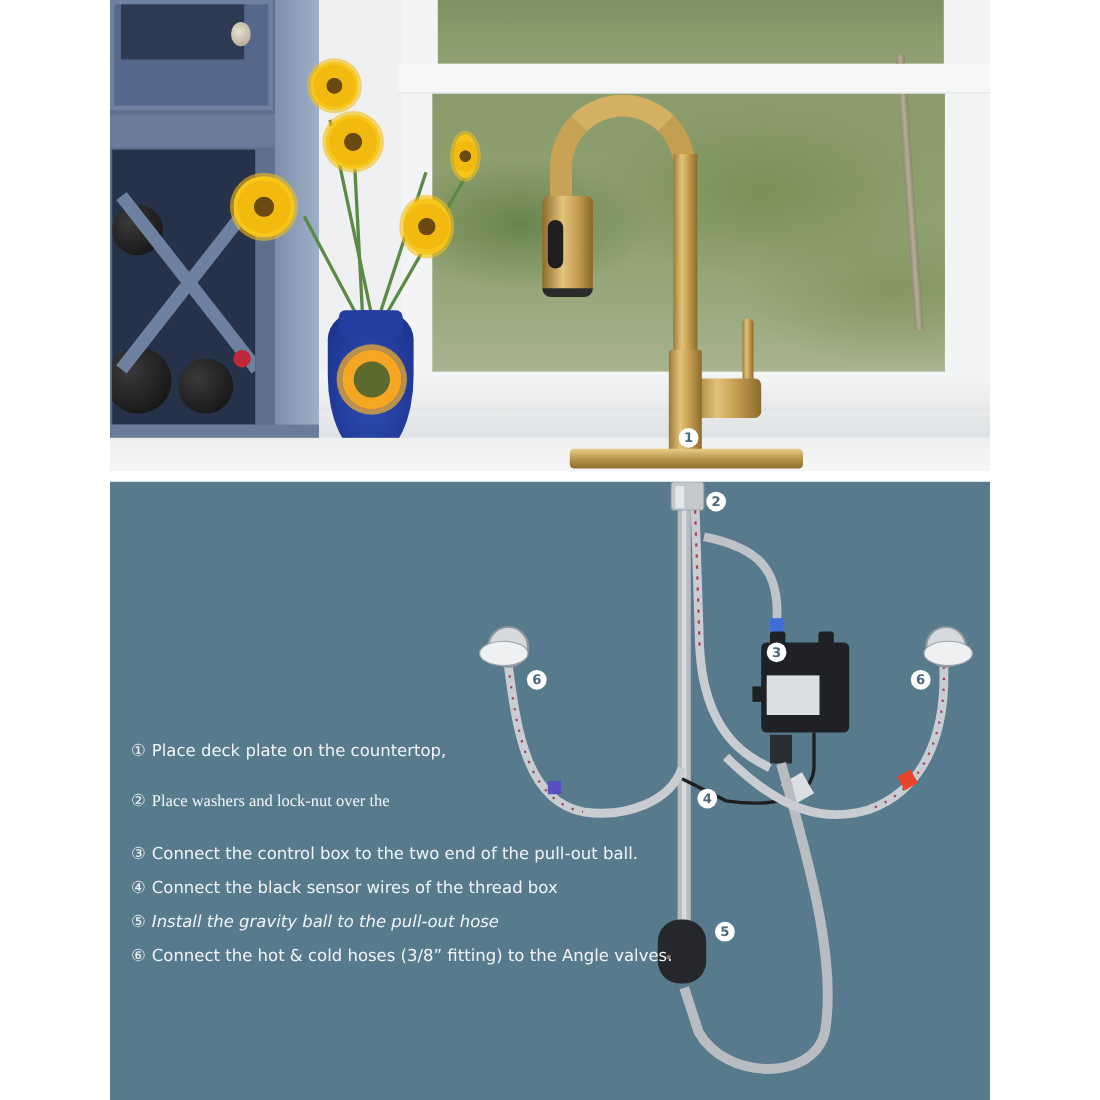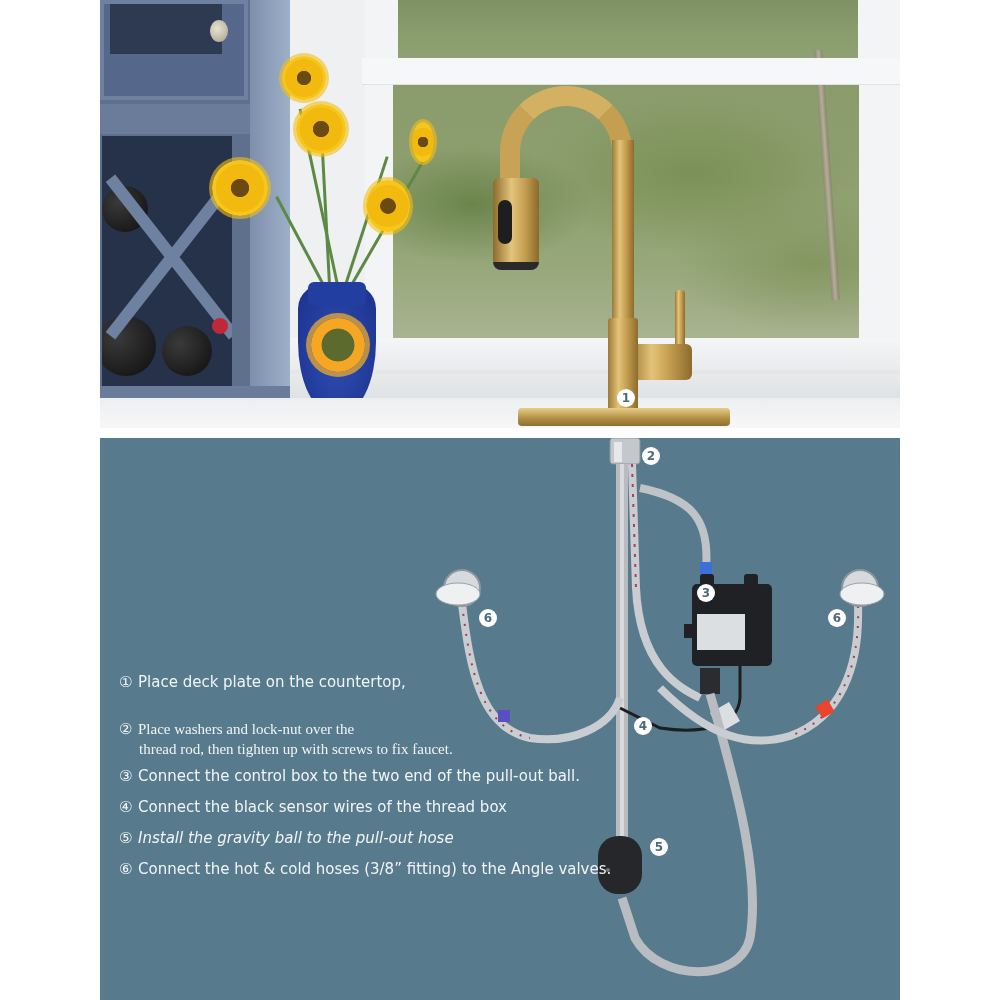--- a/index.html
+++ b/index.html
@@ -176,21 +176,20 @@
 
     <div class="title">
     </div>
 
     <div class="steps">
       <div class="step" style="top:0;">
         <span class="num">①</span><span>Place deck plate on the countertop,</span>
       </div>
       <div class="step" style="top:47px;font-family:Liberation Serif, serif;">
         <span class="num">②</span><span>Place washers and lock-nut over the</span>
-        <span class="cont">thread rod, then tighten up with screws to fix faucet.</span>
       </div>
       <div class="step" style="top:94px;">
         <span class="num">③</span><span>Connect the control box to the two end of the pull-out ball.</span>
       </div>
       <div class="step" style="top:125px;">
         <span class="num">④</span><span>Connect the black sensor wires of the thread box</span>
       </div>
       <div class="step" style="top:156px;font-style:italic;">
         <span class="num">⑤</span><span>Install the gravity ball to the pull-out hose</span>
       </div>

